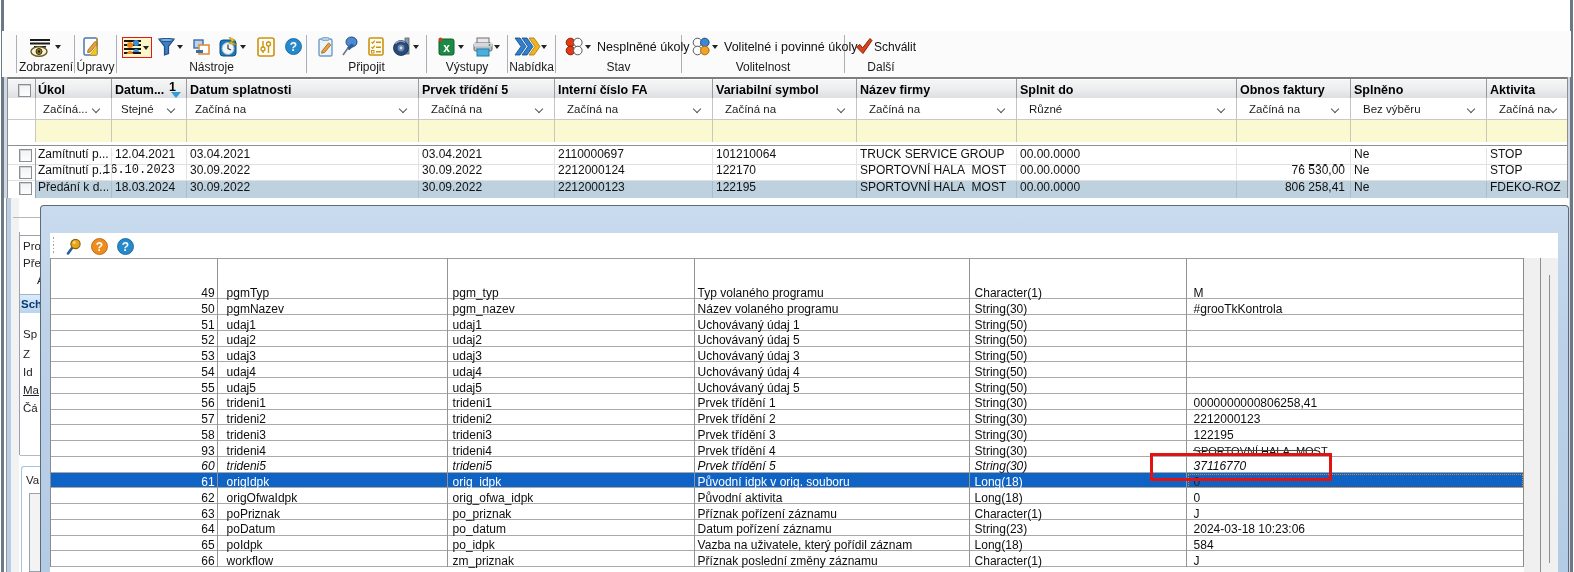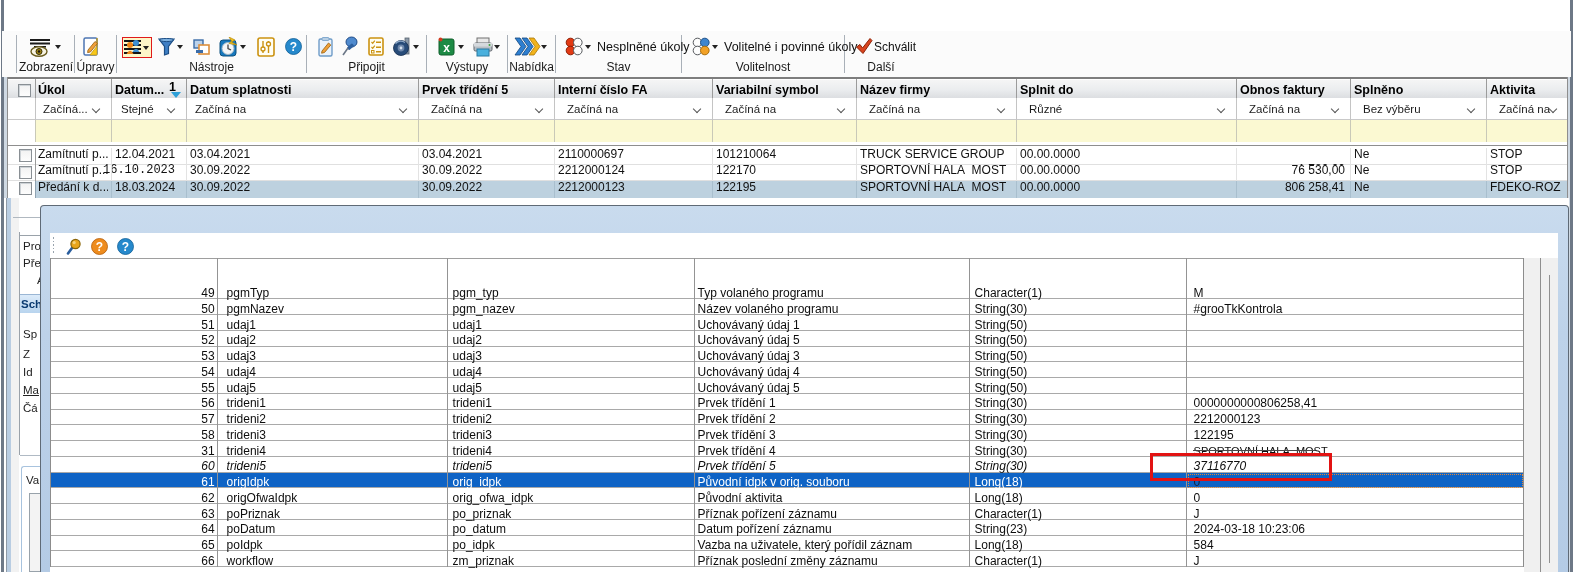--- a/index.html
+++ b/index.html
@@ -507,21 +507,21 @@
           </div>
       <div class="drow" style="top:192.25px;">
             <span class="dc c0">58</span>
             <span class="dc c1">trideni3</span>
             <span class="dc c2">trideni3</span>
             <span class="dc c3">Prvek třídění 3</span>
             <span class="dc c4">String(30)</span>
             <span class="dc c5">122195</span>
           </div>
       <div class="drow" style="top:208.0px;">
-            <span class="dc c0">31</span>
+            <span class="dc c0">93</span>
             <span class="dc c1">trideni4</span>
             <span class="dc c2">trideni4</span>
             <span class="dc c3">Prvek třídění 4</span>
             <span class="dc c4">String(30)</span>
             <span class="dc c5" style="top:4px;font-size:11px;">SPORTOVNÍ HALA&nbsp; MOST</span>
             <span class="abs" style="left:1143px;top:9.3px;width:122px;height:1px;background:#4a4a4a;"></span>
           </div>
       <div class="drow" style="top:223.75px;font-style:italic;">
             <span class="dc c0">60</span>
             <span class="dc c1">trideni5</span>

